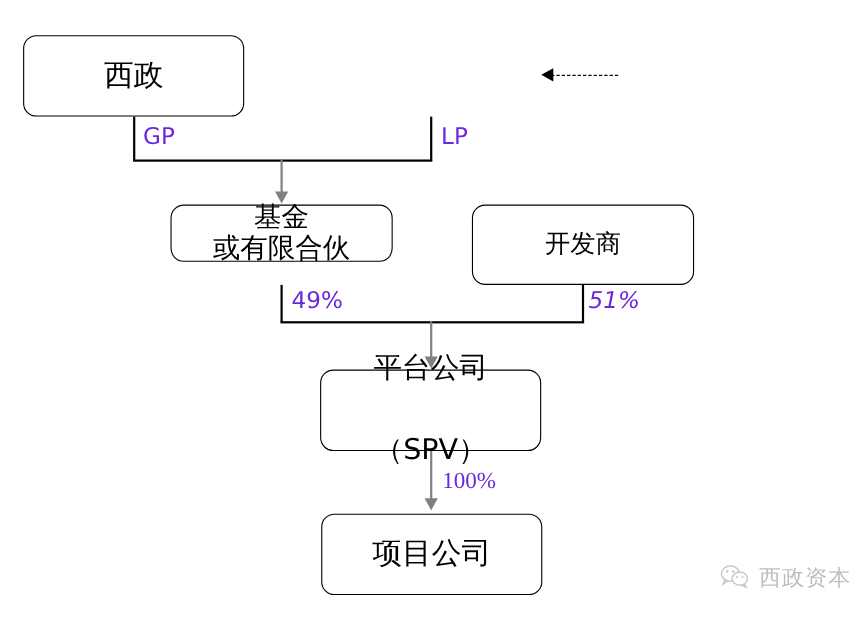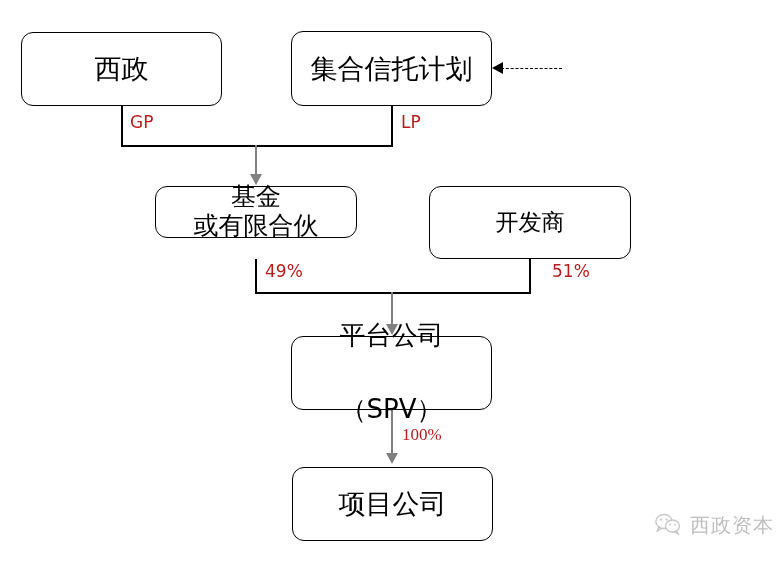--- a/index.html
+++ b/index.html
@@ -73,22 +73,22 @@
 
   .dashline {
     position: absolute;
     height: 0;
     border-top: 1.8px dashed #000000;
     z-index: 1;
   }
 
   .edge-label {
     position: absolute;
-    font-size: 17px;
-    color: #b91c1c;
+    font-size: 21px;
+    color: #6d28d9;
     white-space: nowrap;
     z-index: 4;
   }
 
   .watermark {
     position: absolute;
     display: flex;
     align-items: center;
     gap: 9px;
     z-index: 5;
@@ -104,23 +104,20 @@
 </style>
 </head>
 <body>
 
 <div id="canvas">
 
   <div class="node n-xizheng">
     <span class="line1">西政</span>
   </div>
 
-  <div class="node n-trust">
-    <span class="line1">集合信托计划</span>
-  </div>
 
 
   <div class="node n-fund">
     <span class="line1">基金</span>
     <span class="line2">或有限合伙</span>
   </div>
 
   <div class="node n-developer">
     <span class="line1">开发商</span>
   </div>
@@ -152,21 +149,21 @@
   <div class="vline" style="left:255px; top:259px; height:34px;"></div>
 
   <div class="vline" style="left:529px; top:259px; height:34px;"></div>
 
   <div class="hline" style="left:255px; top:292px; width:276px;"></div>
 
   <div class="vline gray" style="left:391px; top:292px; height:33px;"></div>
   <div class="arrowhead down" style="left:386px; top:324px;"></div>
 
   <div class="edge-label" style="left:265px; top:261px;">49%</div>
-  <div class="edge-label" style="left:552px; top:261px;">51%</div>
+  <div class="edge-label" style="left:535px; top:261px;font-style:italic;">51%</div>
 
   <div class="vline gray" style="left:391px; top:410px; height:45px;"></div>
   <div class="arrowhead down" style="left:386px; top:453px;"></div>
   <div class="edge-label" style="left:402px; top:425px;font-family:Liberation Serif, serif;">100%</div>
 
   <div class="watermark" style="left:655px; top:512px;">
     <span class="wechat-icon">
       <svg width="26" height="22" viewBox="0 0 26 22" xmlns="http://www.w3.org/2000/svg">
         <ellipse cx="9" cy="8.5" rx="8.2" ry="7" fill="none" stroke="#9a9a9a" stroke-width="1.3"></ellipse>
         <path d="M4 14 L2.2 18 L6.2 15.6 Z" fill="none" stroke="#9a9a9a" stroke-width="1.3"></path>

